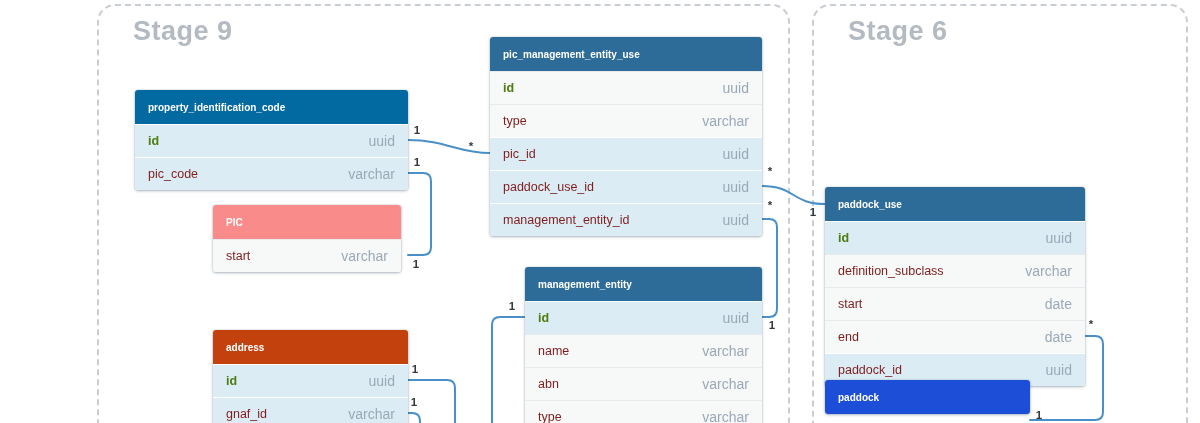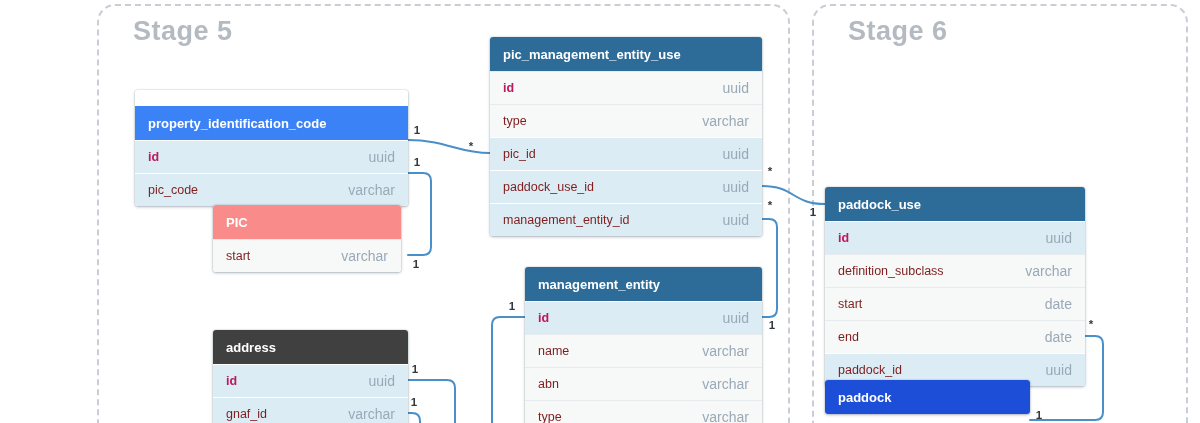--- a/index.html
+++ b/index.html
@@ -11,37 +11,37 @@
   #stage1 { left:97px;  top:4px; width:693px; height:455px; }
   #stage2 { left:812px; top:4px; width:376px; height:455px; }
   .stage-label { position:absolute; top:10px; left:34px; font-size:27px; font-weight:bold;
                  color:#b4bac1; letter-spacing:0.5px; }
 
   svg.connectors { position:absolute; left:0; top:0; z-index:2; }
 
   .table { position:absolute; z-index:3; border-radius:3px; overflow:hidden; background:#ffffff;
            box-shadow:0 1px 3px rgba(40,60,80,0.35), 0 0 0 1px rgba(40,60,80,0.06); }
   .table-header { height:34px; display:flex; align-items:center; padding:0 13px;
-                  color:#ffffff; font-weight:bold; font-size:13px; }
+                  color:#ffffff; font-weight:bold; font-size:10px; }
   .row { height:33px; display:flex; align-items:center; justify-content:space-between;
          padding:0 13px; font-size:12.5px; background:#f7f8f8; border-top:1px solid #e7ebee; }
   .row.hl { background:#dcecf5; border-top-color:#ffffff; }
   .row .fname { color:#7f1d1d; white-space:nowrap; }
-  .row.key .fname { font-weight:bold; color:#be185d; }
+  .row.key .fname { font-weight:bold; color:#4d7c0f; }
   .row .ftype { color:#9aa9b7; font-size:14px; margin-left:14px; white-space:nowrap; }
 
   .conn-label { position:absolute; z-index:4; font-size:11.5px; font-weight:600; color:#32383d;
                 transform:translate(-50%,-50%); line-height:1; }
 </style>
 </head>
 <body>
 
 <div id="canvas">
   <div class="stage" id="stage1">
-    <div class="stage-label">Stage 5</div>
+    <div class="stage-label">Stage 9</div>
   </div>
   <div class="stage" id="stage2">
     <div class="stage-label">Stage 6</div>
   </div>
 <span class="conn-label" style="left: 417px; top: 131px;">1</span>
     <span class="conn-label" style="left: 471px; top: 147px;">*</span>
     <span class="conn-label" style="left: 417px; top: 163px;">1</span>
     <span class="conn-label" style="left: 416px; top: 265px;">1</span>
     <span class="conn-label" style="left: 770px; top: 206px;">*</span>
     <span class="conn-label" style="left: 772px; top: 326px;">1</span>
@@ -56,39 +56,39 @@
       <path d="M408,140 C446,140 458,153 490,153" fill="none" stroke="#4a8fc7" stroke-width="2" stroke-linecap="round"></path>
       <path d="M408,173 L423,173 Q431,173 431,181 L431,247 Q431,255 423,255 L408,255" fill="none" stroke="#4a8fc7" stroke-width="2" stroke-linecap="round"></path>
       <path d="M762,219 L769,219 Q777,219 777,227 L777,309 Q777,317 769,317 L762,317" fill="none" stroke="#4a8fc7" stroke-width="2" stroke-linecap="round"></path>
       <path d="M762,186 C795,186 792,204 825,204" fill="none" stroke="#4a8fc7" stroke-width="2" stroke-linecap="round"></path>
       <path d="M408,380 L447,380 Q455,380 455,388 L455,423" fill="none" stroke="#4a8fc7" stroke-width="2" stroke-linecap="round"></path>
       <path d="M408,413 L412,413 Q420,413 420,421 L420,423" fill="none" stroke="#4a8fc7" stroke-width="2" stroke-linecap="round"></path>
       <path d="M525,317 L500,317 Q492,317 492,325 L492,423" fill="none" stroke="#4a8fc7" stroke-width="2" stroke-linecap="round"></path>
       <path d="M1085,336 L1095,336 Q1103,336 1103,344 L1103,412 Q1103,420 1095,420 L1030,420" fill="none" stroke="#4a8fc7" stroke-width="2" stroke-linecap="round"></path>
     </svg>
     <div class="table" style="left: 135px; top: 90px; width: 273px;">
-      <div class="table-header" style="background: #3b82f6; margin-top: 16px;">property_identification_code</div>
+      <div class="table-header" style="background: #0369a1;">property_identification_code</div>
       <div class="row hl key">
         <span class="fname">id</span>
         <span class="ftype">uuid</span>
       </div>
       <div class="row hl">
         <span class="fname">pic_code</span>
         <span class="ftype">varchar</span>
       </div>
     </div>
     <div class="table" style="left: 213px; top: 205px; width: 188px;">
       <div class="table-header" style="background: rgb(249, 140, 138);">PIC</div>
       <div class="row">
         <span class="fname">start</span>
         <span class="ftype">varchar</span>
       </div>
     </div>
     <div class="table" style="left: 213px; top: 330px; width: 195px;">
-      <div class="table-header" style="background: #404040;">address</div>
+      <div class="table-header" style="background: #c2410c;">address</div>
       <div class="row hl key">
         <span class="fname">id</span>
         <span class="ftype">uuid</span>
       </div>
       <div class="row hl">
         <span class="fname">gnaf_id</span>
         <span class="ftype">varchar</span>
       </div>
     </div>
     <div class="table" style="left: 490px; top: 37px; width: 272px;">

